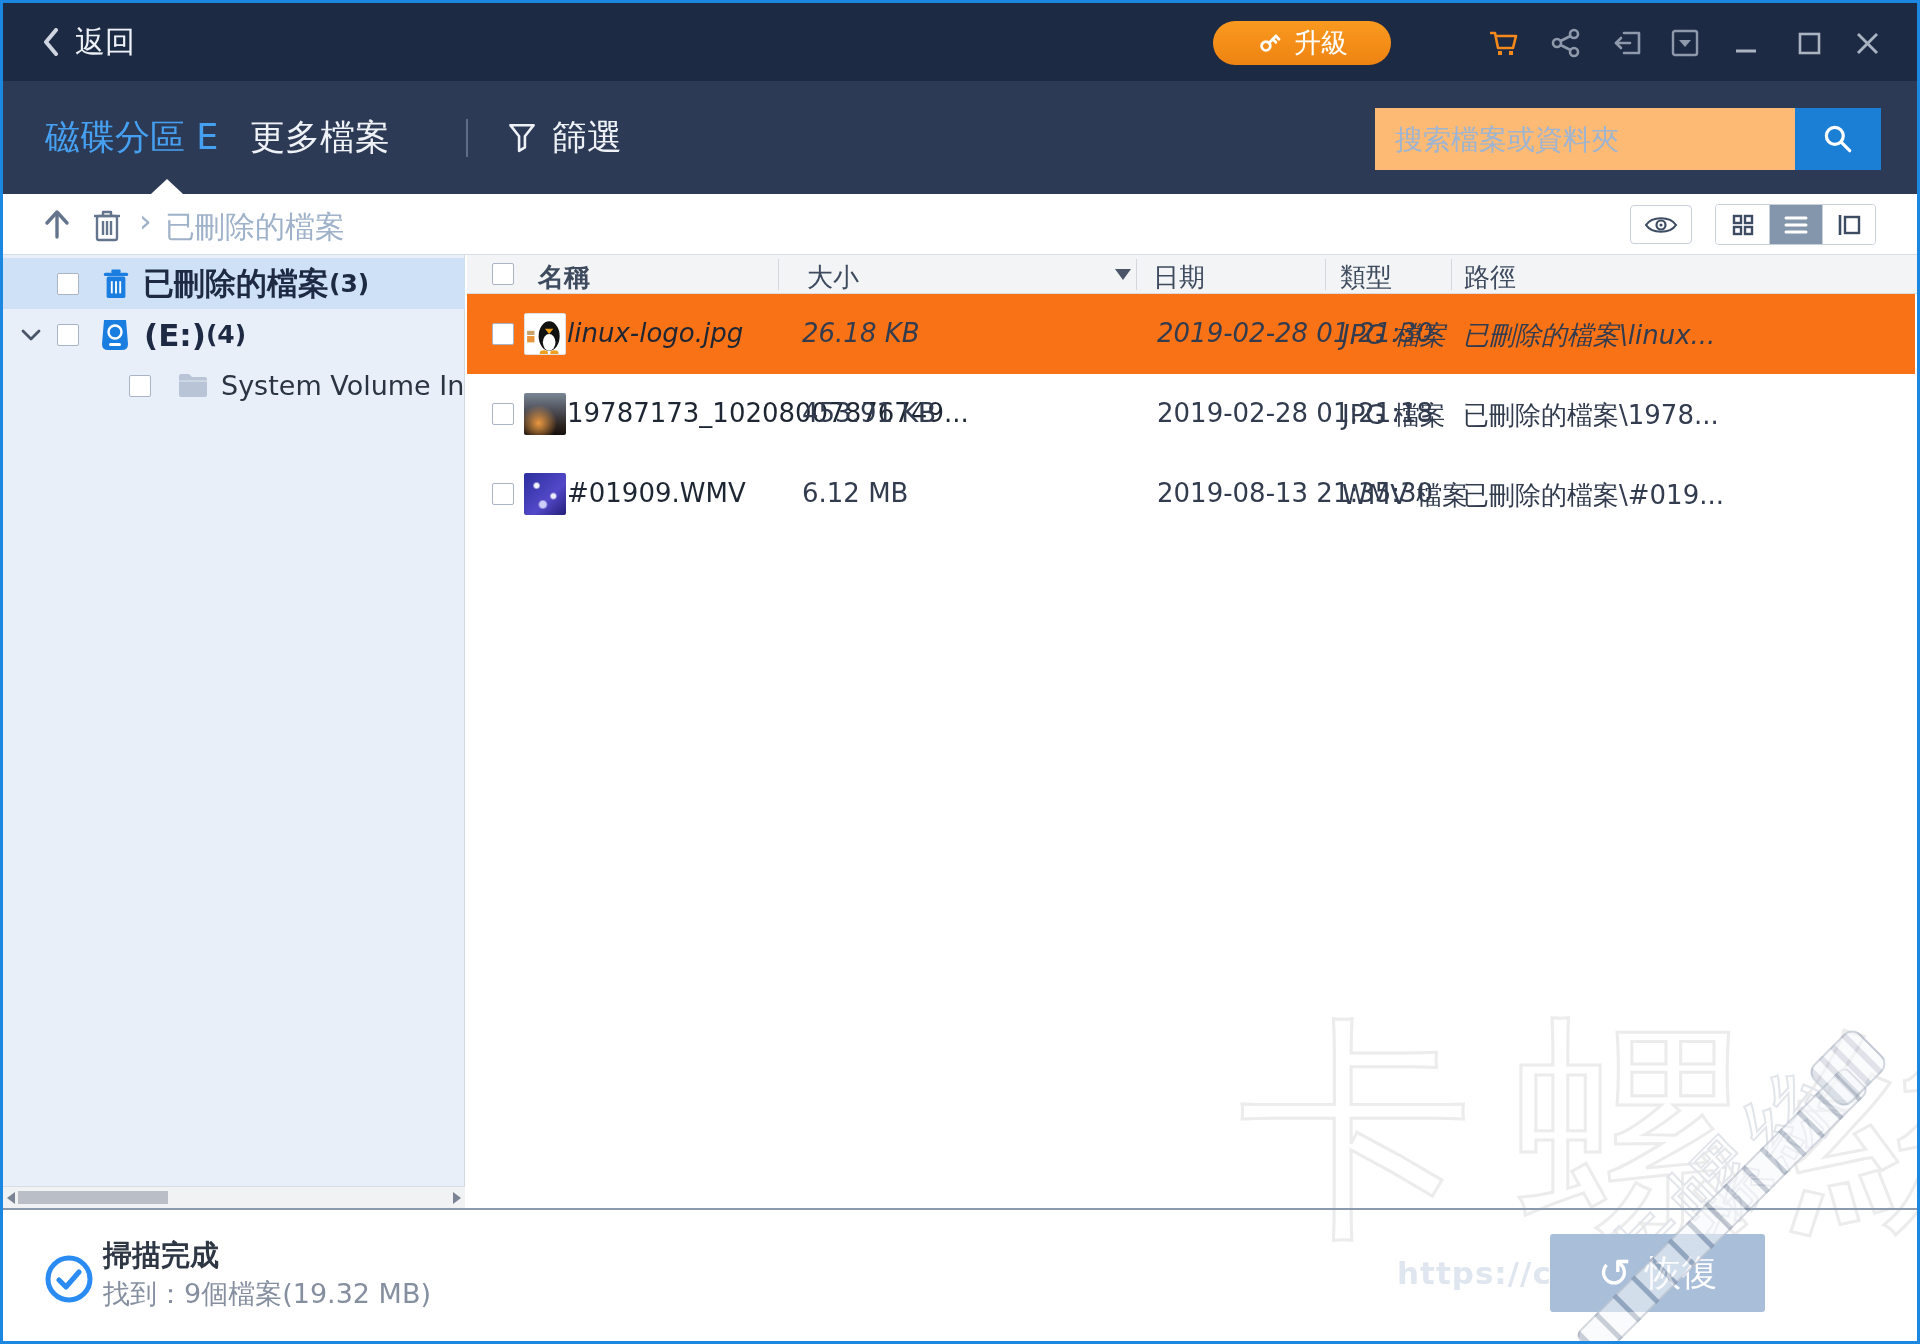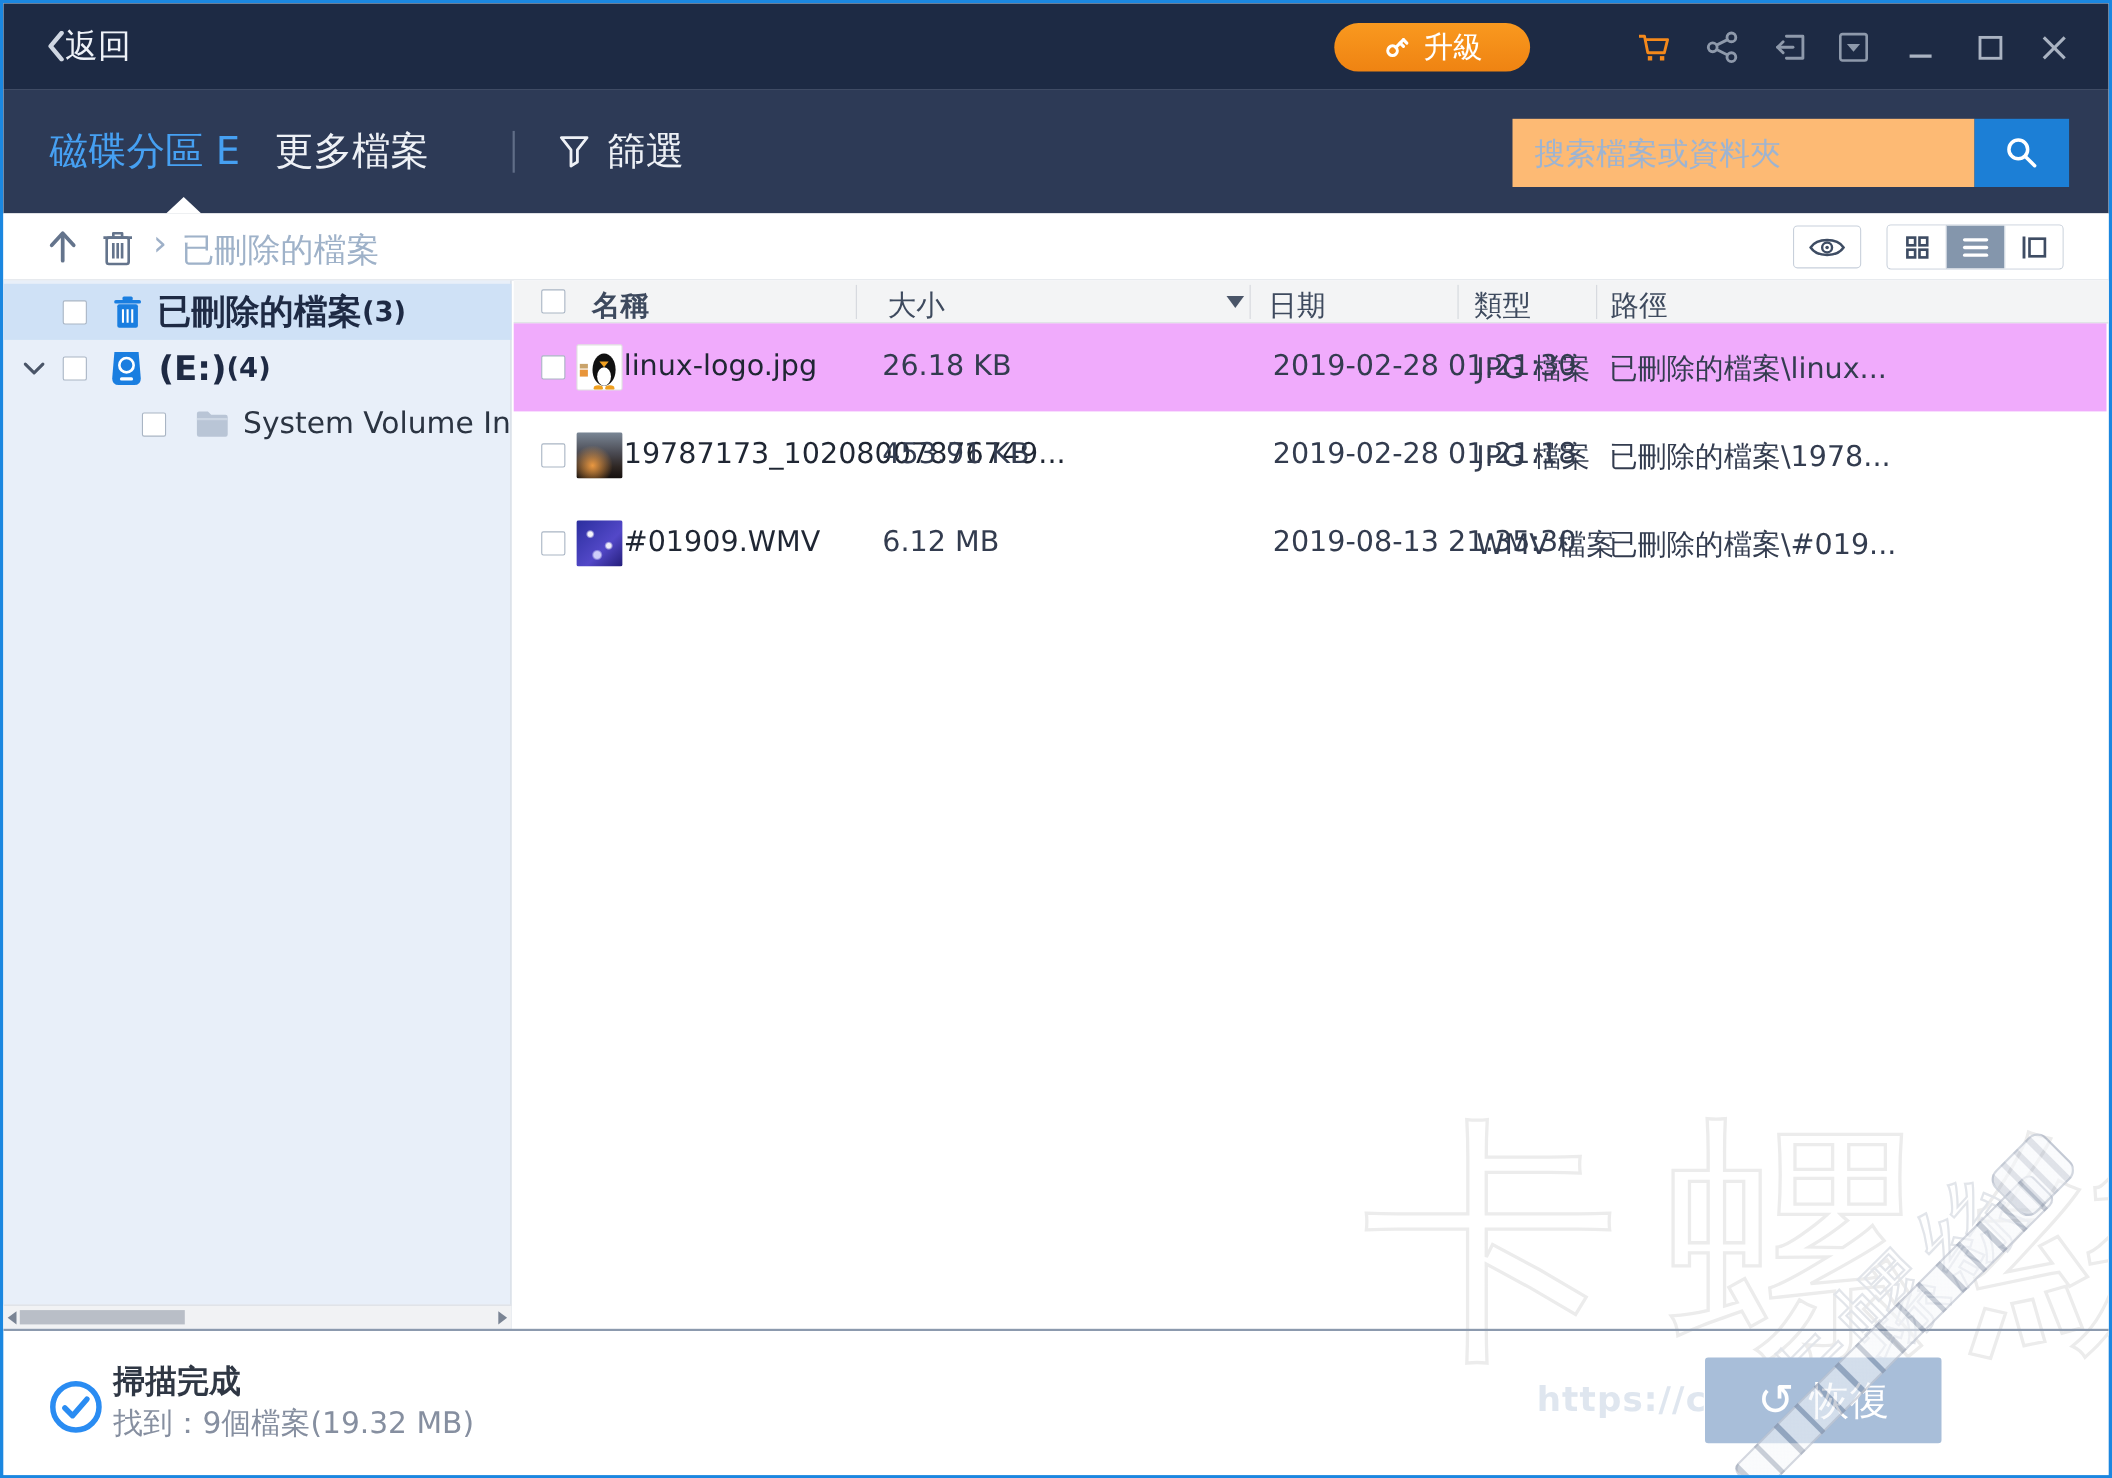--- a/index.html
+++ b/index.html
@@ -3,21 +3,21 @@
 <meta charset="utf-8">
 <style>
   * { margin:0; padding:0; box-sizing:border-box; }
   html,body { width:1920px; height:1344px; }
   body { font-family:"DejaVu Sans","Liberation Sans",sans-serif; background:#fff; }
   .window { position:relative; width:1920px; height:1344px; background:#fff;
             border:3px solid #1b87e0; overflow:hidden; }
 
   
   .titlebar { position:absolute; left:0; top:0; width:1914px; height:78px; background:#1d2a44; }
-  .back { position:absolute; left:40px; top:0; height:78px; display:flex; align-items:center; cursor:pointer; }
+  .back { position:absolute; left:40px; top:0; height:78px; display:flex; align-items:center; gap:16px; cursor:pointer; }
   .back .chev { width:16px; height:28px; }
   .back-label { color:#eef2f8; font-size:30px; }
   .upgrade-btn { position:absolute; left:1210px; top:18px; width:178px; height:44px; border-radius:22px;
                  background:linear-gradient(#f9991f,#ef8312); border:none; display:flex; align-items:center;
                  justify-content:center; gap:12px; color:#fff; font-size:27px; cursor:pointer; }
   .tb-icon { position:absolute; top:24px; width:32px; height:32px; cursor:pointer; }
   .i-cart{left:1484px;} .i-share{left:1547px;} .i-exit{left:1609px;} .i-drop{left:1666px;}
   .i-min{left:1728px;} .i-max{left:1791px;} .i-close{left:1849px;}
 
   
@@ -68,21 +68,21 @@
   
   .main { position:absolute; left:464px; top:252px; width:1450px; height:953px; background:#fff; }
   .thead { position:absolute; left:0; top:0; width:1450px; height:39px; background:#f3f4f5; border-bottom:1px solid #d9dde2; }
   .th-div { position:absolute; top:4px; width:1px; height:31px; background:#d4d8dd; }
   .thead .cb { position:absolute; left:25px; top:8px; }
   .th { position:absolute; top:5px; font-size:26px; color:#3e4a5e; cursor:pointer; }
   .th-name{left:71px;font-weight:bold;} .th-size{left:340px;} .th-date{left:686px;} .th-type{left:873px;text-align:center;} .th-path{left:997px;}
   .sort-arrow { position:absolute; left:648px; top:14px; width:0; height:0;
                 border-left:8px solid transparent; border-right:8px solid transparent; border-top:11px solid #4a5568; }
   .trow { position:absolute; left:0; width:1448px; height:80px; cursor:pointer; }
-  .row1 { top:39px; background:#f0abfc; }
+  .row1 { top:39px; background:#f97316;font-style:italic; }
   .row2 { top:119px; }
   .row3 { top:199px; }
   .trow .cb { position:absolute; left:25px; top:29px; }
   .thumb { position:absolute; left:57px; top:19px; width:42px; height:42px; border-radius:2px; overflow:hidden; }
   .thumb-linux { background:#fff; border:1px solid #e0e0e0; }
   .thumb-photo { background:
       radial-gradient(circle at 35% 72%, rgba(244,158,66,.95), rgba(244,158,66,0) 45%),
       linear-gradient(180deg,#7a8796 0%,#4a4a52 45%,#2e2623 75%,#15100e 100%); }
   .thumb-video { background:
       radial-gradient(circle at 30% 30%, rgba(255,255,255,.95) 2px, rgba(255,255,255,0) 4px),

